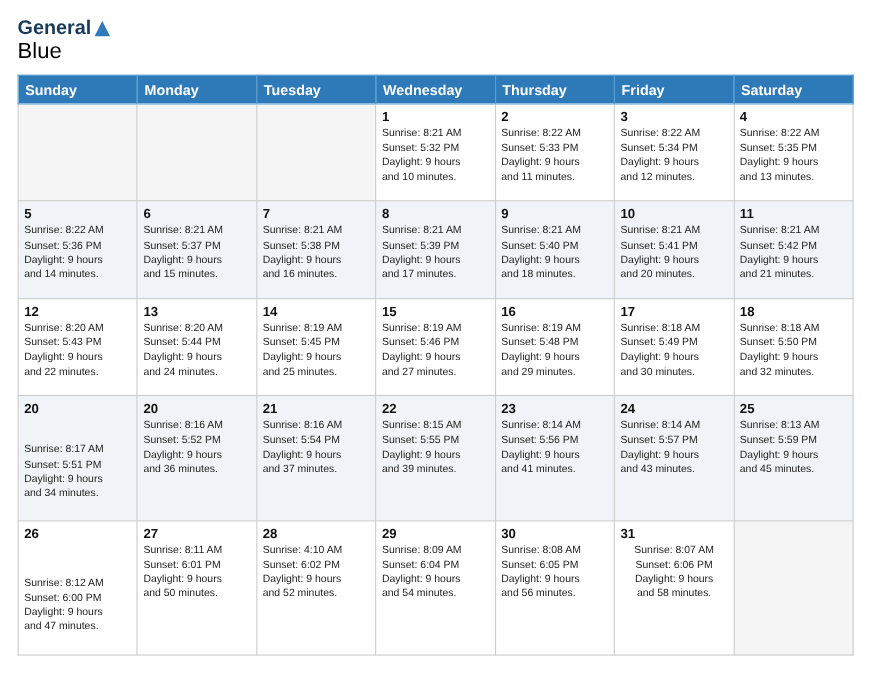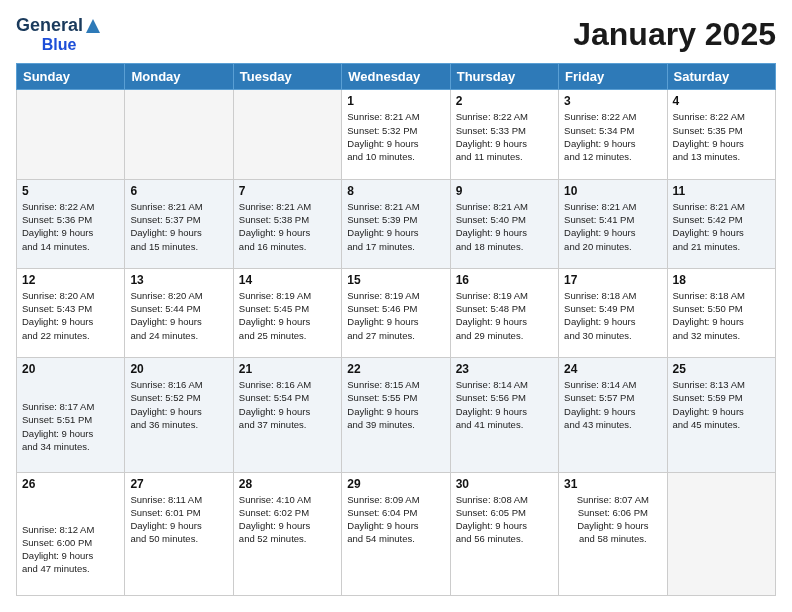--- a/index.html
+++ b/index.html
@@ -19,21 +19,20 @@
     }
     .header {
       display: flex;
       justify-content: space-between;
       align-items: flex-start;
       margin-bottom: 10px;
     }
     .logo {
       display: flex;
       align-items: center;
-      text-align: center;
     }
     .title-block {
       text-align: right;
     }
     .month-title {
       font-size: 32px;
       font-weight: bold;
       color: #1a1a1a;
     }
     .subtitle {
@@ -87,25 +86,24 @@
   <div class="header">
     <div class="logo">
       <div>
         <div style="display:flex;align-items:center;">
           <div style="font-size:18px;font-weight:bold;color:#1a3a5c;line-height:1.1;">
             <span style="color:#1a3a5c;">General</span><svg width="18" height="18" viewBox="0 0 18 18" style="vertical-align:middle;margin-left:1px;">
                 <polygon points="2,16 9,2 16,16" fill="#2e7ab8"></polygon>
               </svg>
           </div>
         </div>
-        <div style="font-size:16px;font-weight:bold;color:#1d4ed8;line-height:1.1;">Blue</div>
+        <div style="font-size:20px;font-weight:normal;color:#000000;line-height:1.1;">Blue</div>
       </div>
     </div>
     <div class="title-block">
-      <div class="month-title">January 2025</div>
     </div>
   </div>
 
   <table class="calendar">
     <thead>
       <tr>
         <th>Sunday</th>
         <th>Monday</th>
         <th>Tuesday</th>
         <th>Wednesday</th>

